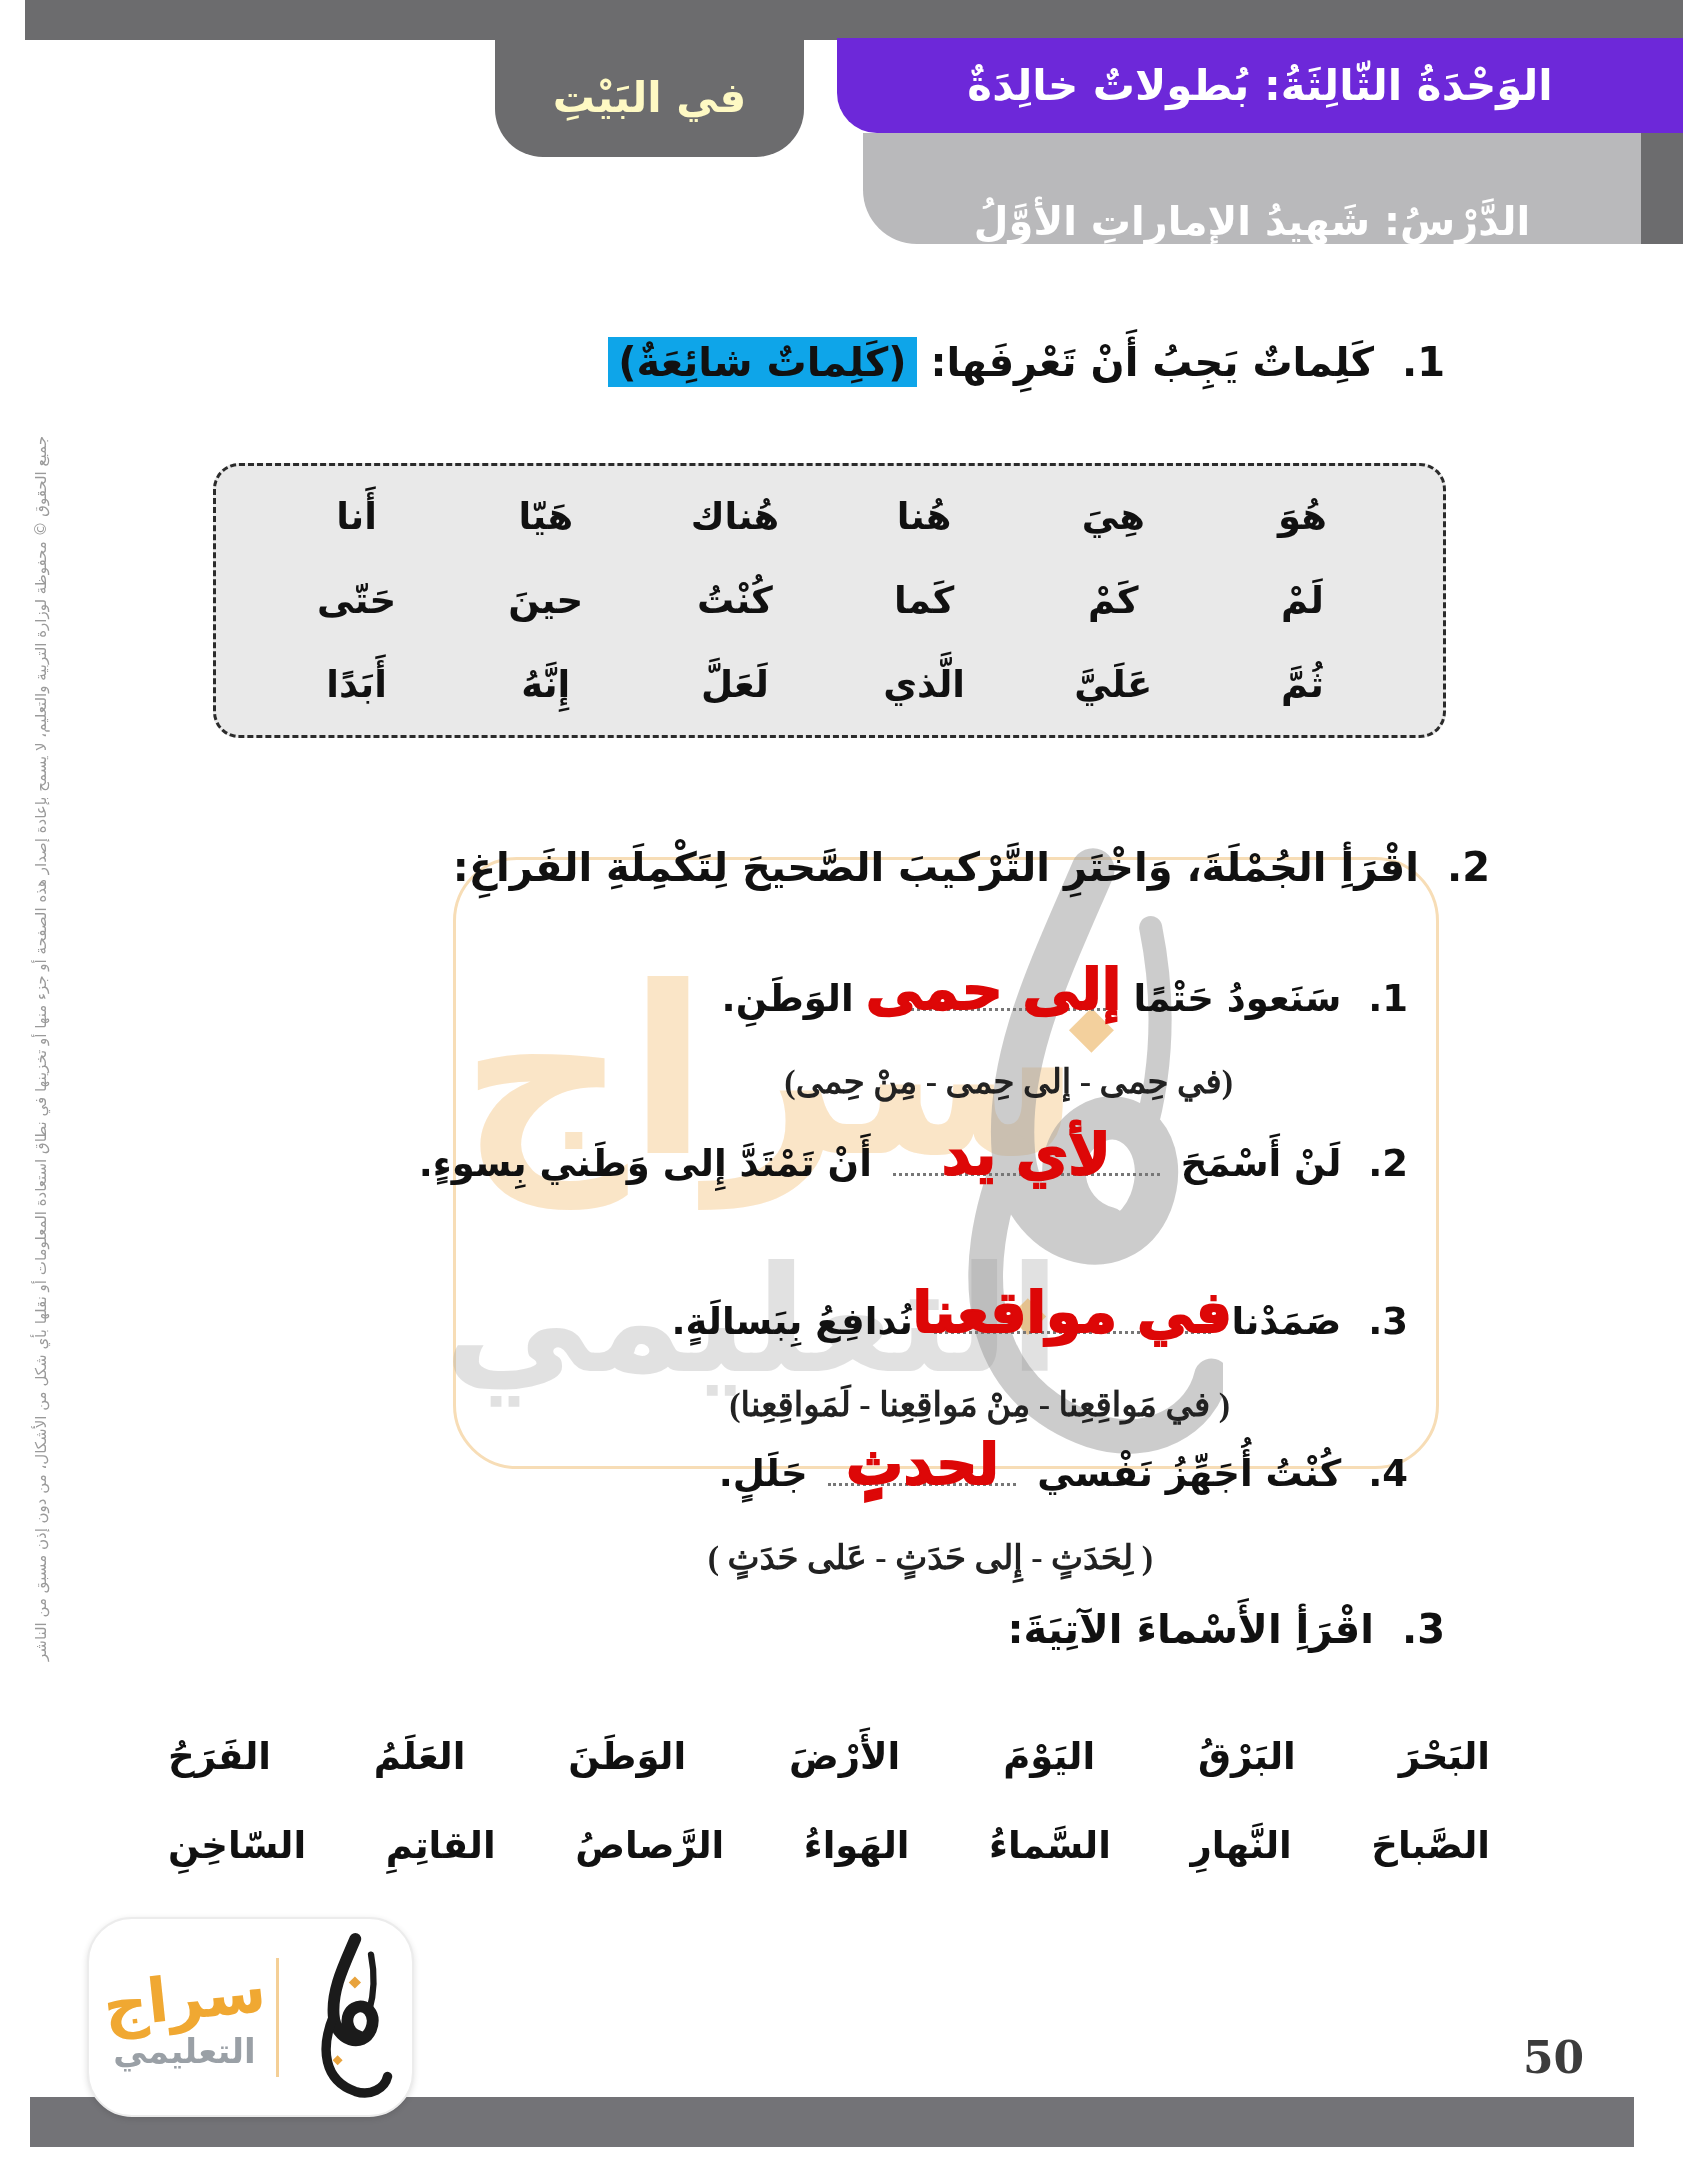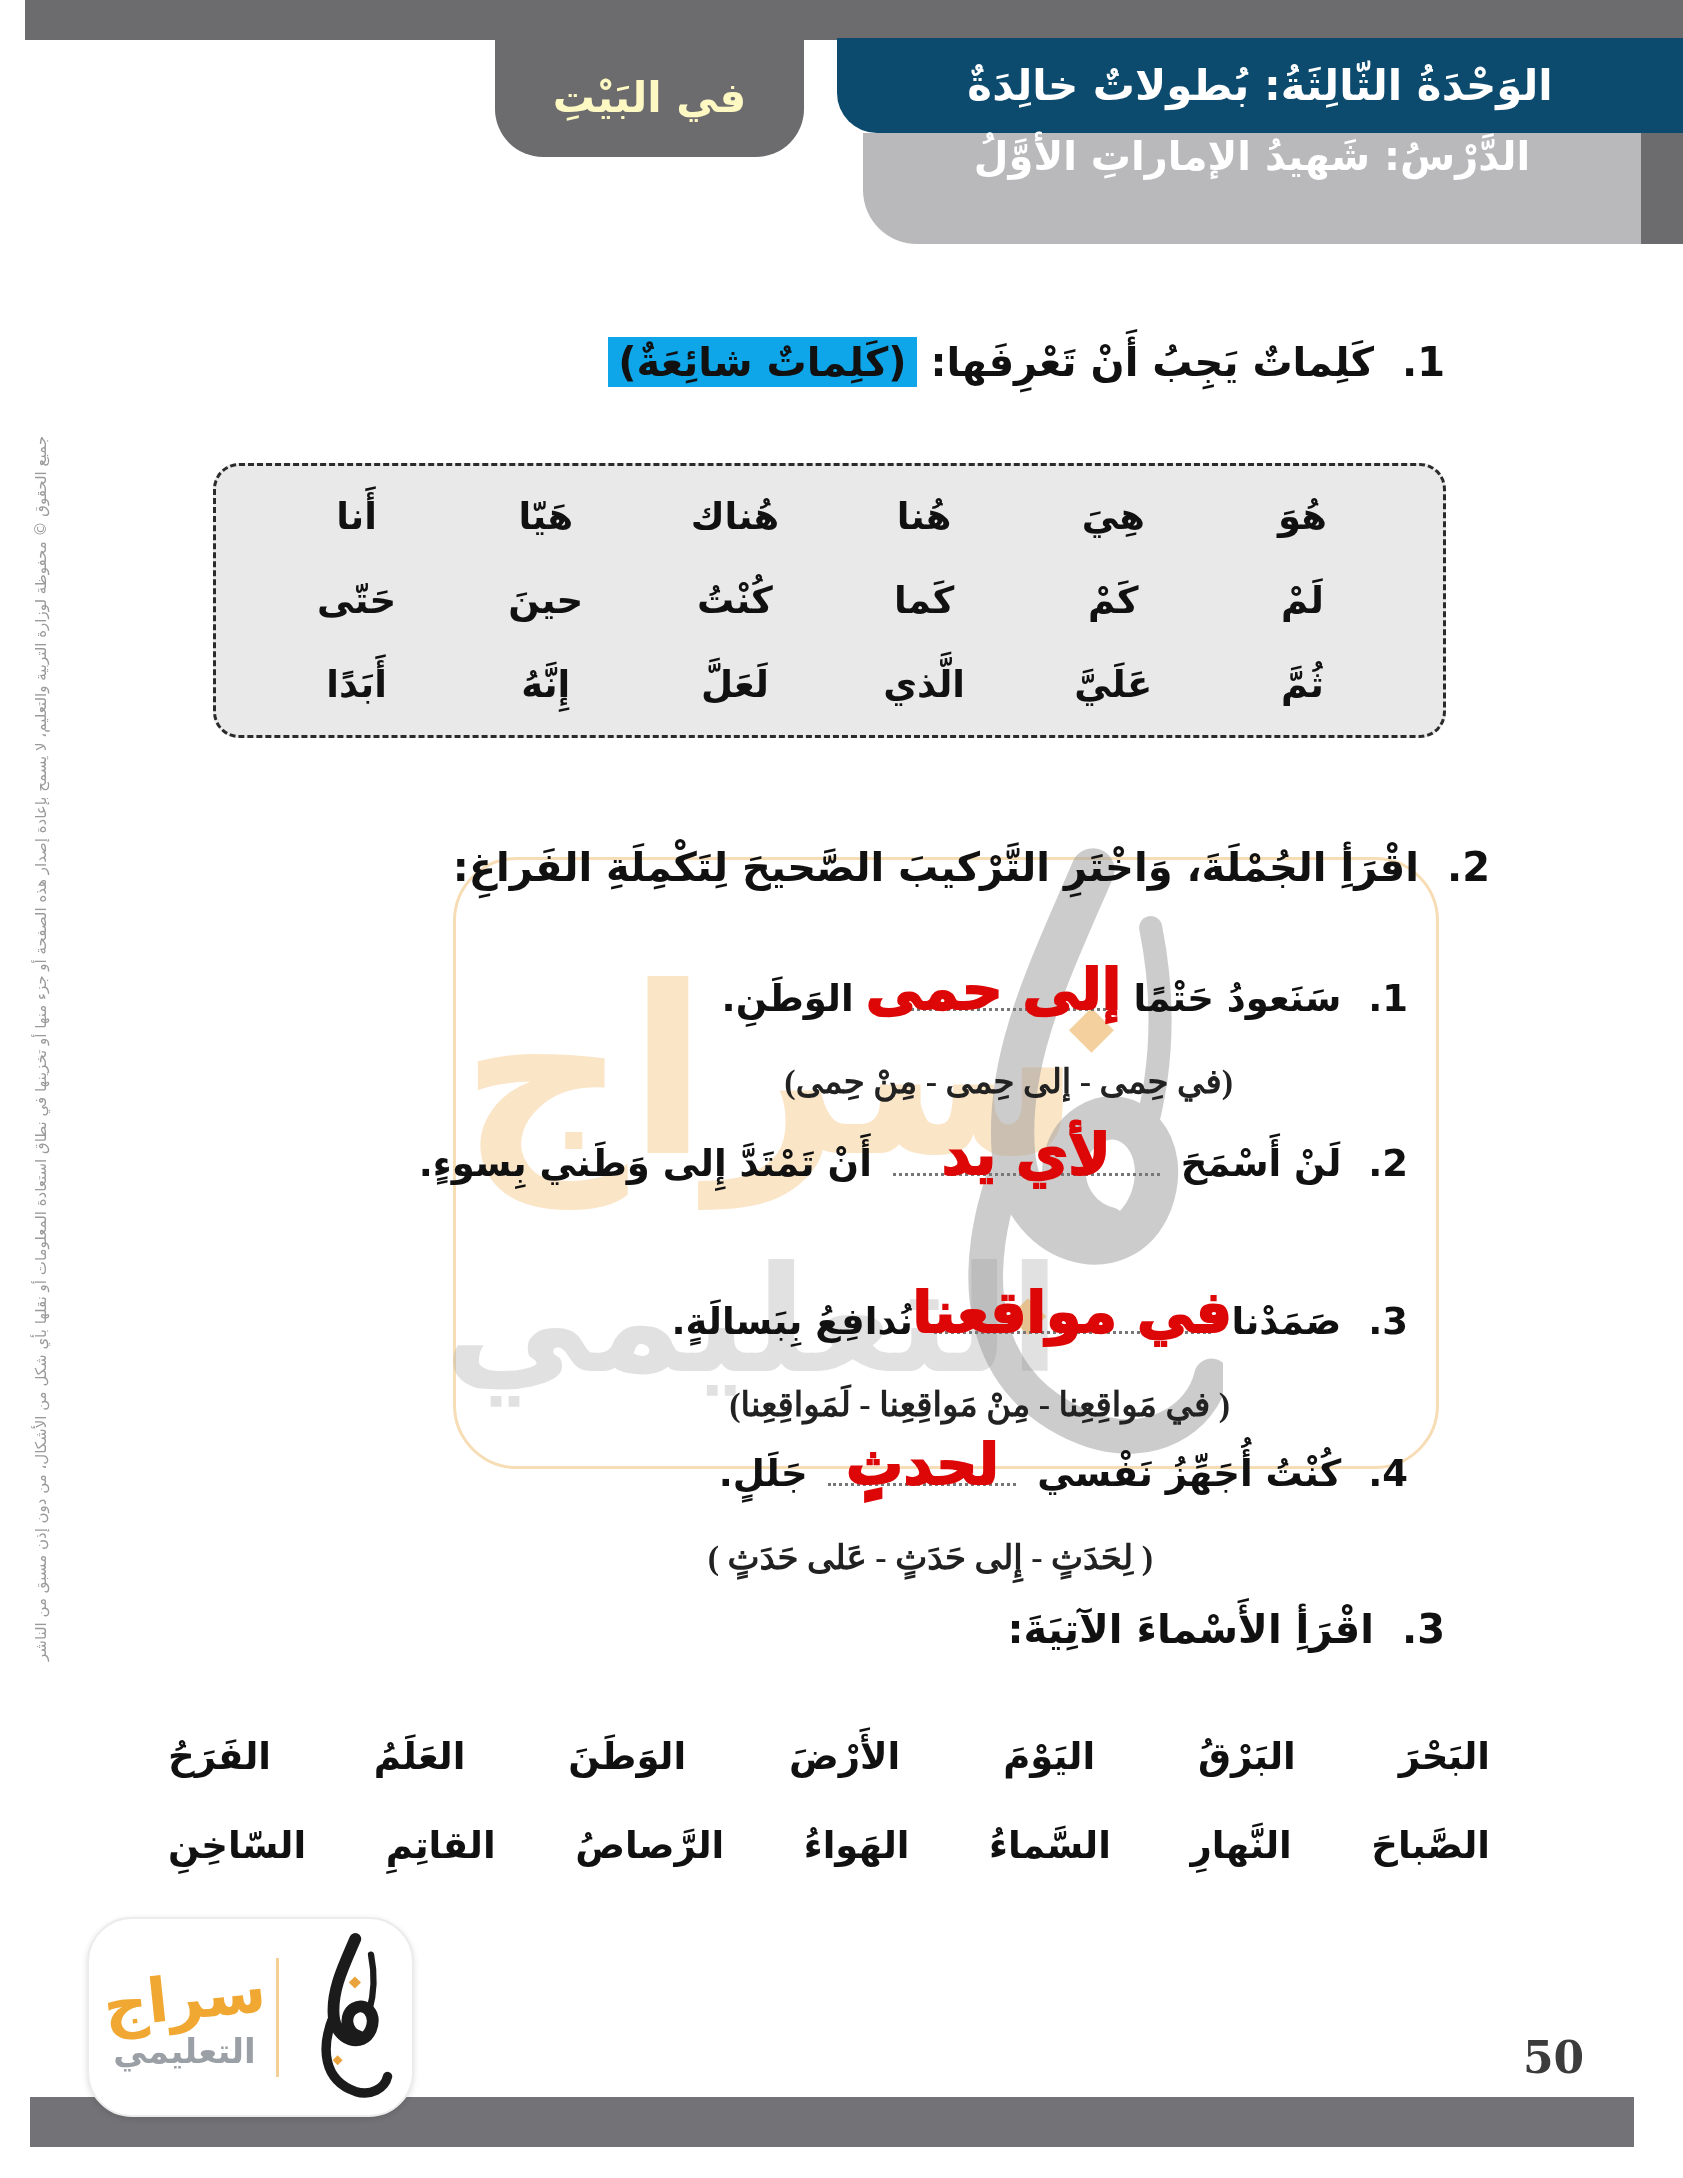--- a/index.html
+++ b/index.html
@@ -3,25 +3,25 @@
 <meta charset="utf-8">
 <style>
   html,body{margin:0;padding:0;background:#fff;}
   .page{position:relative;width:1683px;height:2178px;background:#fff;overflow:hidden;
         font-family:"DejaVu Sans",sans-serif;direction:rtl;}
   
   .topbar{position:absolute;left:25px;right:0;top:0;height:40px;background:#6c6c6e;z-index:2;}
   .home-tab{position:absolute;left:495px;top:38px;width:309px;height:119px;background:#6c6c6e;
             border-radius:0 0 48px 48px;display:flex;align-items:center;justify-content:center;
             color:#fef9c3;font-size:42px;font-weight:bold;z-index:2;}
-  .unit-band{position:absolute;left:837px;right:0;top:38px;height:95px;background:#0c4a6e;
+  .unit-band{position:absolute;left:837px;right:0;top:38px;height:95px;background:#6d28d9;
              border-radius:0 0 0 40px;display:flex;align-items:center;justify-content:center;
              color:#fff;font-size:42px;font-weight:bold;z-index:2;}
   .lesson-band{position:absolute;left:863px;top:133px;width:778px;height:111px;background:#b9b9bb;
-               border-radius:0 0 0 54px;display:flex;align-items:flex-start;justify-content:center;
+               border-radius:0 0 0 54px;display:flex;align-items:flex-end;justify-content:center;
                color:#fff;font-size:40px;font-weight:bold;z-index:2;}
   .right-strip{position:absolute;left:1641px;right:0;top:133px;height:111px;background:#6c6c6e;z-index:2;}
   
   .q-head{position:absolute;font-size:40px;font-weight:bold;color:#111;white-space:nowrap;z-index:2;}
   .q-num{margin-left:14px;}
   .hl{background:#0ea5e9;padding:2px 10px;}
   .words-box{position:absolute;left:213px;top:463px;width:1233px;height:275px;background:#e9e9e9;
              border:3px dashed #2b2b2b;border-radius:26px;display:grid;
              grid-template-columns:repeat(6,1fr);grid-template-rows:repeat(3,1fr);
              align-items:center;padding:8px 46px;box-sizing:border-box;z-index:2;}

